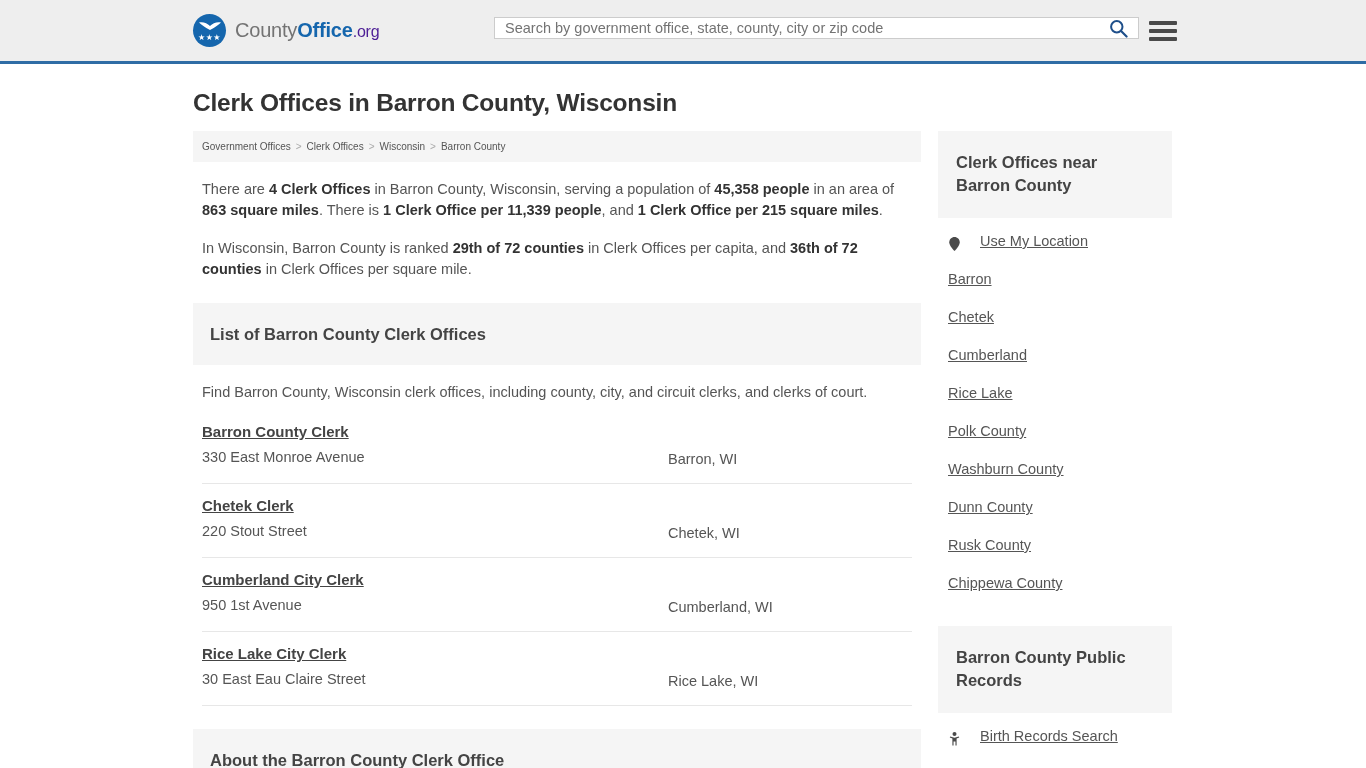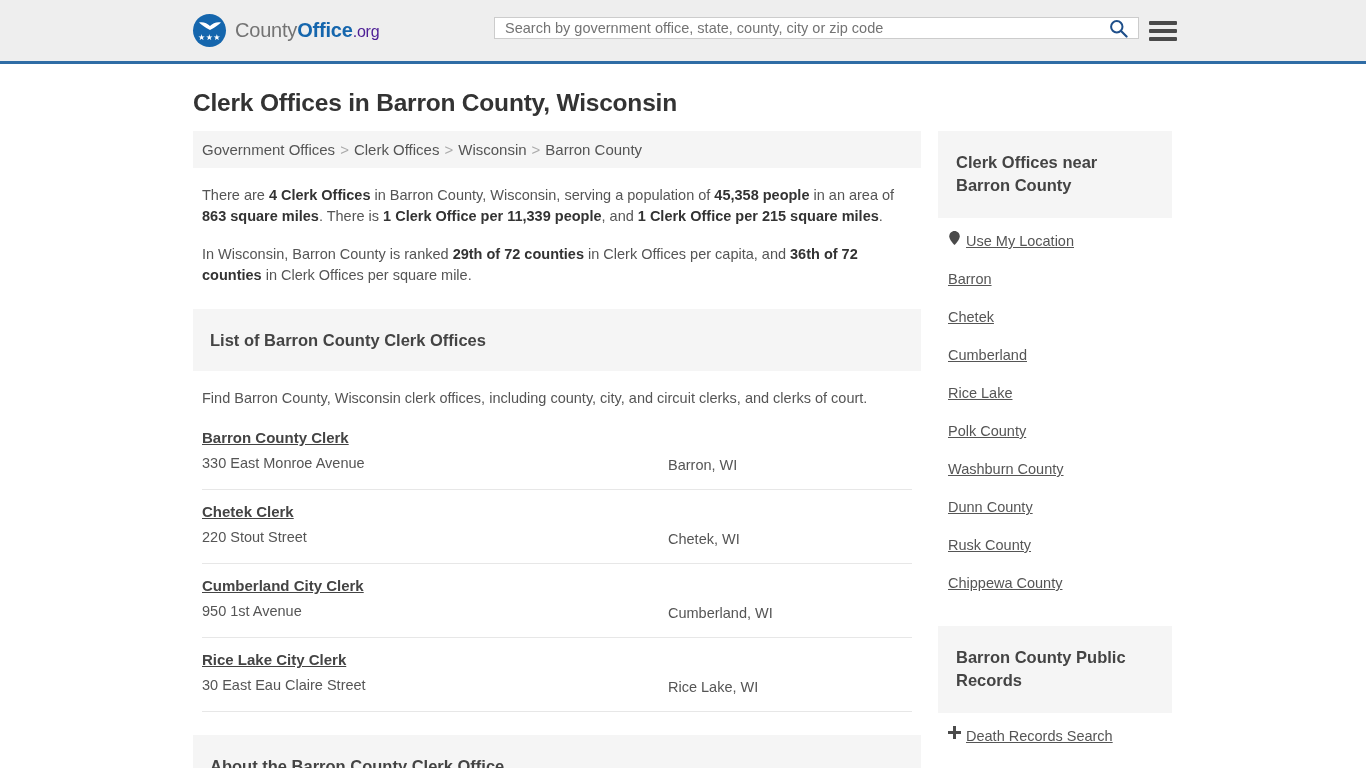--- a/index.html
+++ b/index.html
@@ -144,21 +144,21 @@
     color: #333333;
     font-weight: bold;
     margin: 24px 0 13px 0;
     letter-spacing: -0.2px;
   }
 
   
   .breadcrumb {
     background: #f5f5f5;
     padding: 10px 9px;
-    font-size: 15px;
+    font-size: 10px;
     color: #555555;
   }
   .breadcrumb a {
     color: #555555;
     text-decoration: none;
   }
   .breadcrumb .sep {
     color: #aaaaaa;
     margin: 0 5px;
   }
@@ -236,22 +236,22 @@
   .side-card-head h3 {
     margin: 8px;
     font-size: 16.5px;
     font-weight: bold;
     color: #444444;
     line-height: 23px;
   }
   .side-links { padding: 4px 10px 0 10px; }
   .side-link-row {
     display: flex;
-    align-items: flex-start;
-    gap: 5px;
+    align-items: flex-end;
+    gap: 19px;
     padding: 9px 0;
     font-size: 14.5px;
     line-height: 20px;
   }
   .side-link-row a {
     color: #555555;
     text-decoration: underline;
     cursor: pointer;
   }
   .side-ico {
@@ -408,20 +408,29 @@
 
         </div>
       </div>
 
       <div class="side-card">
         <div class="side-card-head">
           <h3>Barron County Public Records</h3>
         </div>
         <div class="side-links">
 
+          <div class="side-link-row">
+            <span class="side-ico">
+              <svg width="11" height="14" viewBox="0 0 12 16">
+                <circle cx="6" cy="2.4" r="2.3" fill="#4a4a4a"></circle>
+                <path d="M0.6 6.2 L3.6 7.4 L3.6 15.3 L4.9 15.3 L4.9 10.8 L7.1 10.8 L7.1 15.3 L8.4 15.3 L8.4 7.4 L11.4 6.2 L10.9 5.1 L6 6.6 L1.1 5.1 Z" fill="#4a4a4a"></path>
+              </svg>
+            </span>
+            <a href="#">Birth Records Search</a>
+          </div>
 
           <div class="side-link-row">
             <span class="side-ico">
               <svg width="13" height="13" viewBox="0 0 14 14">
                 <rect x="5.4" y="0" width="3.2" height="14" fill="#4a4a4a"></rect>
                 <rect x="0" y="5.4" width="14" height="3.2" fill="#4a4a4a"></rect>
               </svg>
             </span>
             <a href="#">Death Records Search</a>
           </div>

